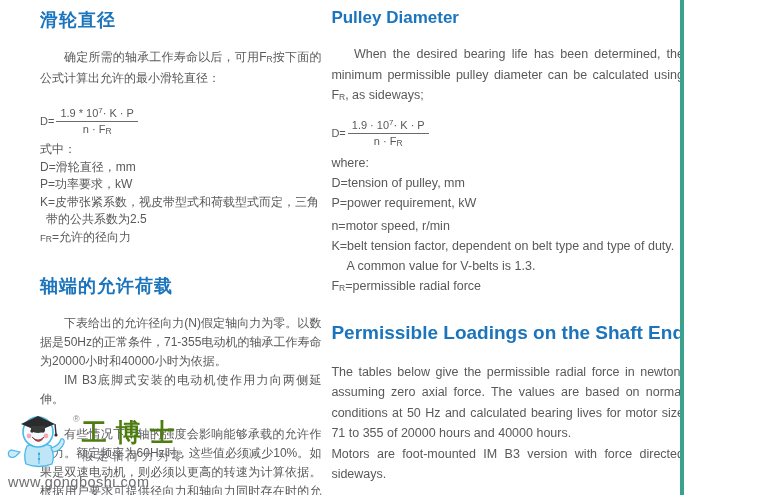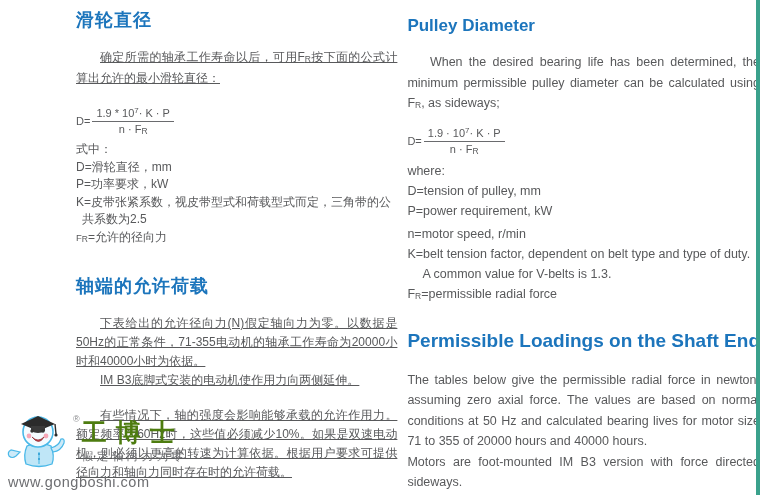--- a/index.html
+++ b/index.html
@@ -1,41 +1,40 @@
 <!DOCTYPE html>
 <html><head>
 <meta charset="utf-8">
 <style>
   * { box-sizing: border-box; }
   html,body { margin:0; padding:0; background:#ffffff; }
   .page {
     position: relative;
-    width: 760px; height: 495px;
+    width: 684px; height: 495px;
     background: #ffffff;
     overflow: hidden;
     font-family: "Liberation Sans", sans-serif;
     color: #58595b;
-    padding-left: 36px;
   }
   .edge-bar {
     position: absolute; right: 0; top: 0;
     width: 4px; height: 495px;
     background: #3aa18c;
   }
   .cols { display: flex; }
   .col-left  { width: 330px; margin-left: 40px; }
   .col-right { width: 358px; margin-left: 10px; }
 
   h1 { margin: 0; padding: 0; font-weight: bold; color: #1c75bc; }
   .h-cn { font-size: 18px; margin: 8px 0 16px 0; letter-spacing: 1px; }
-  .h-en { font-size: 17px; margin: 16px 0 16px 0; }
+  .h-en { font-size: 17px; margin: 8px 0 16px 0; }
   .h-en2 { font-size: 19px; white-space: nowrap; text-align: right; }
 
   .p-cn { font-size: 12px; line-height: 19px; text-align: justify; margin: 0; }
-  .ind2 { text-indent: 2em; text-decoration: underline; }
+  .ind2 { text-indent: 2em; }
   .param-cn { font-size: 12px; line-height: 17.5px; margin: 0; }
   .hang { padding-left: 6px; text-indent: -6px; }
 
   .p-en { font-size: 12.5px; line-height: 20.5px; text-align: justify; margin: 0; }
   .param-en { font-size: 12.5px; line-height: 20px; margin: 0; }
   .indent-sub { padding-left: 15px; }
   .gap-sm { margin-top: 3px; }
 
   .subR { font-size: 8.5px; vertical-align: -1px; }
   .subR-base { font-size: 9.5px; }

